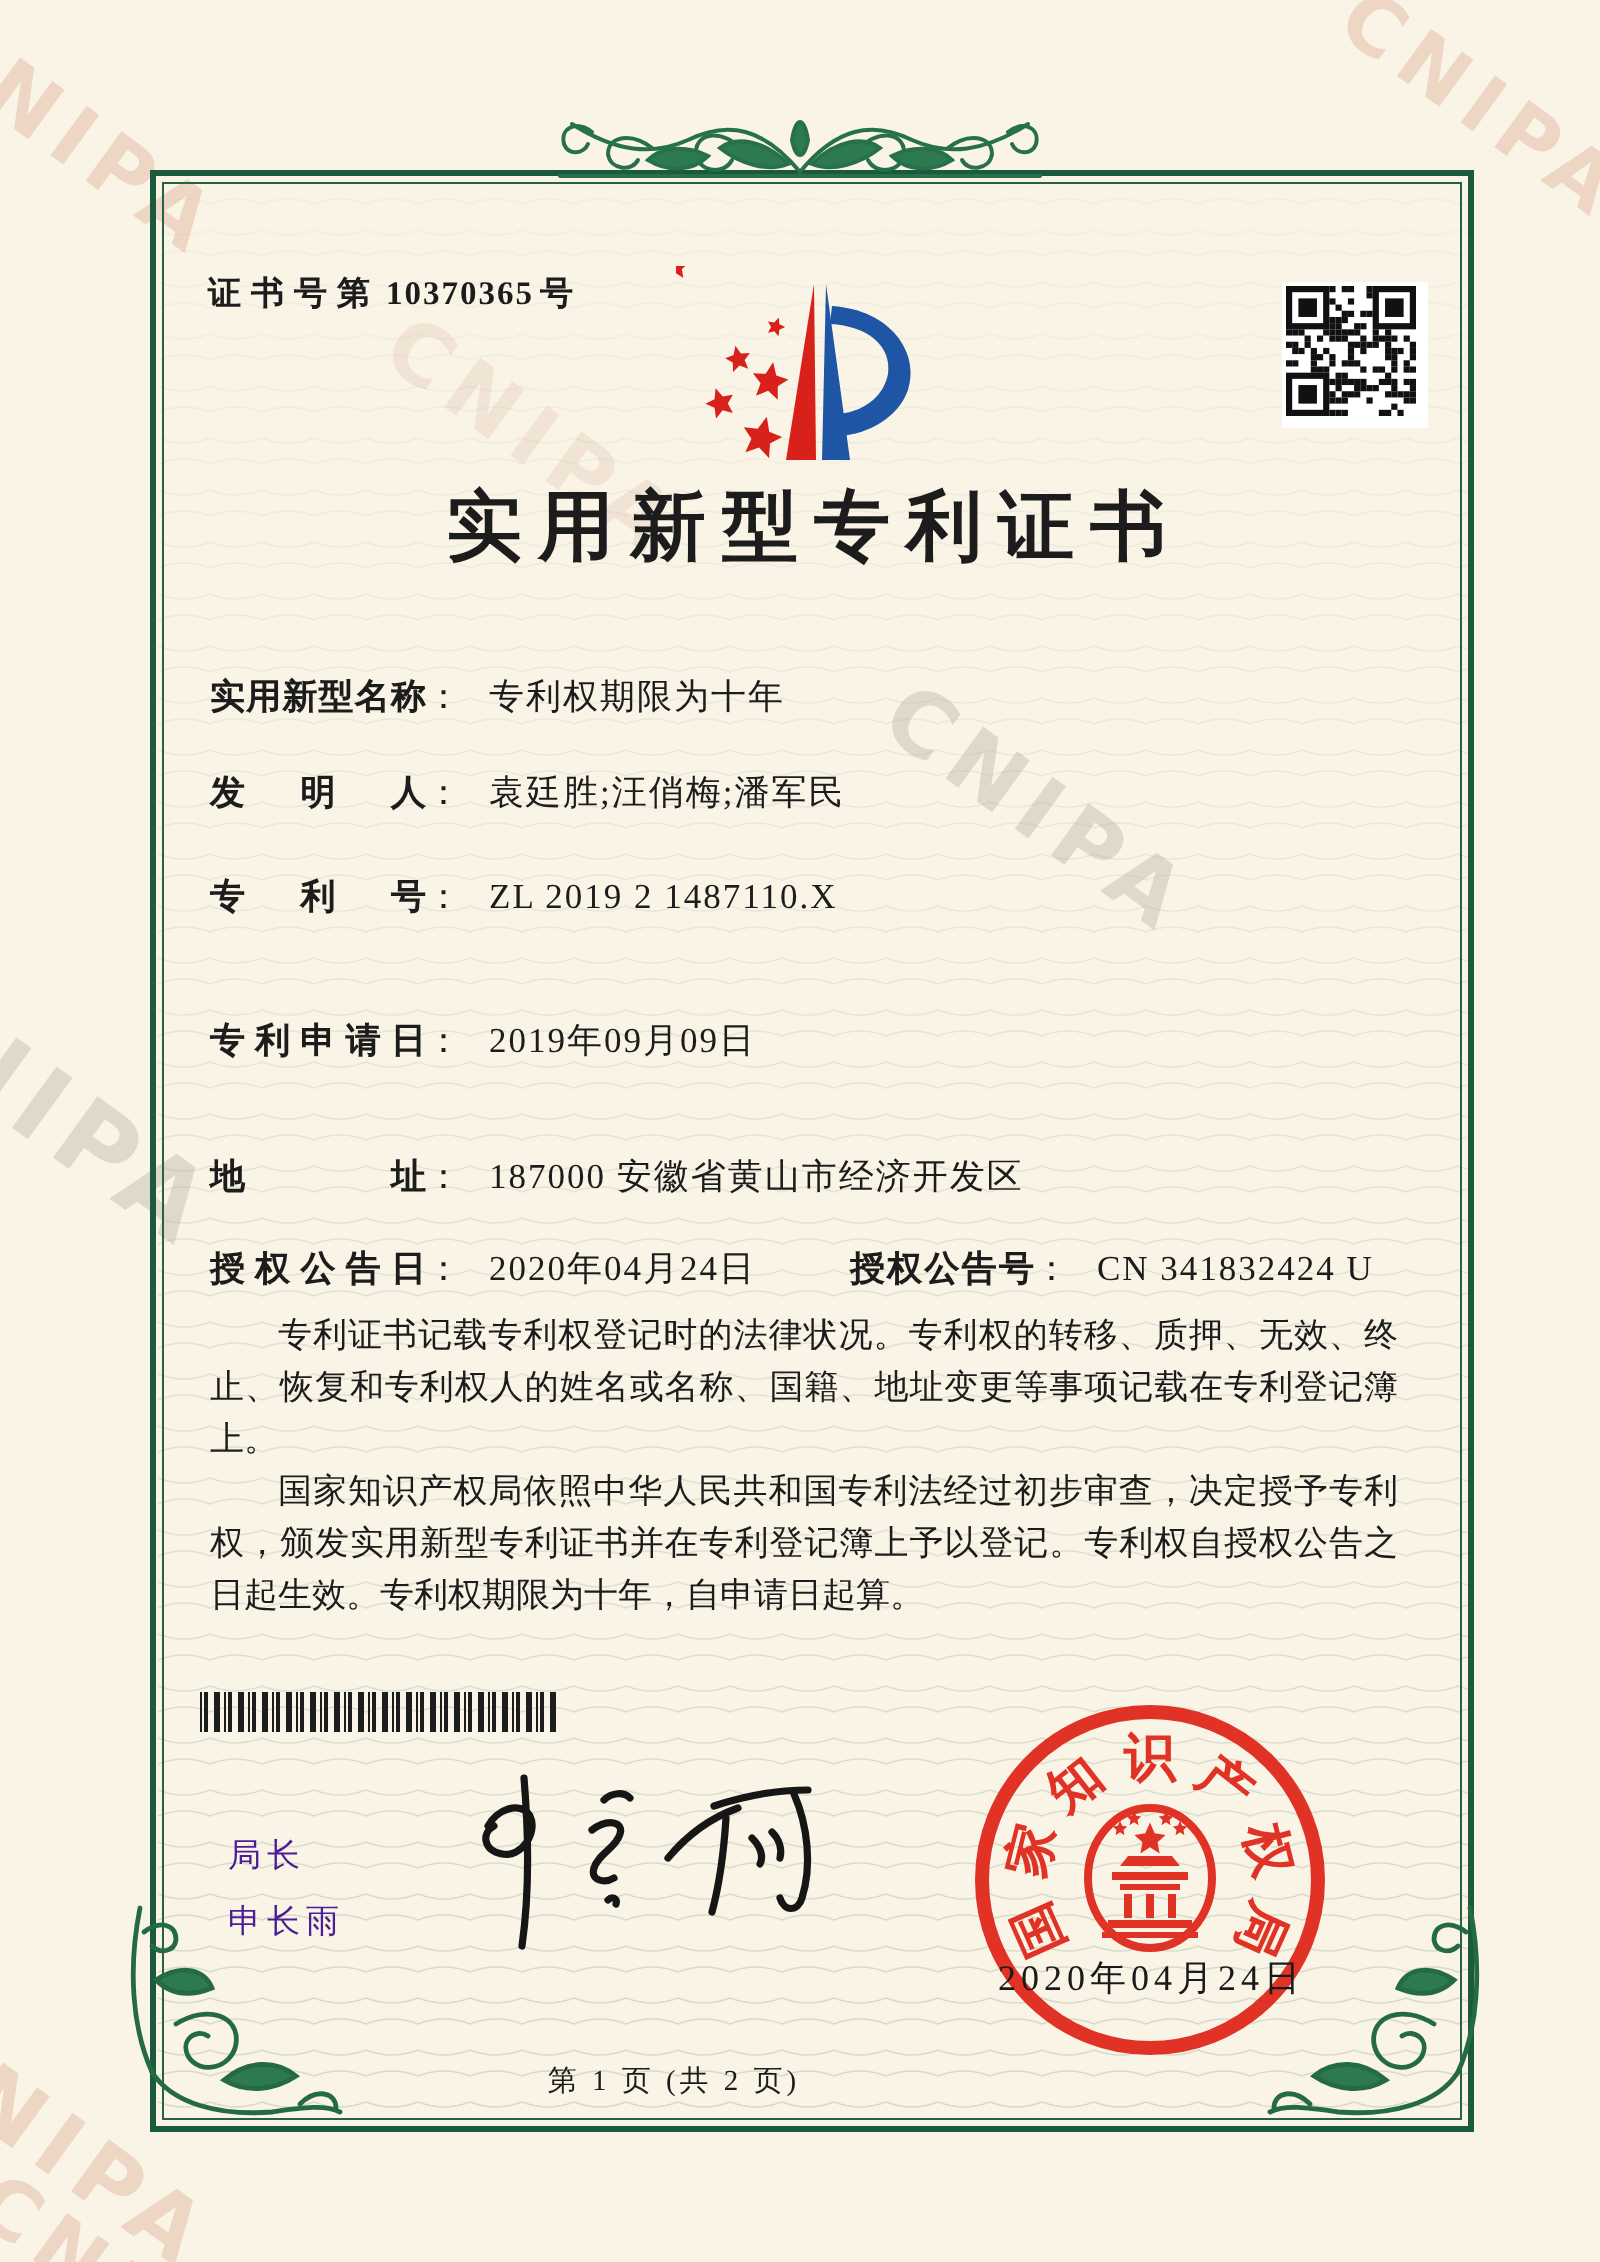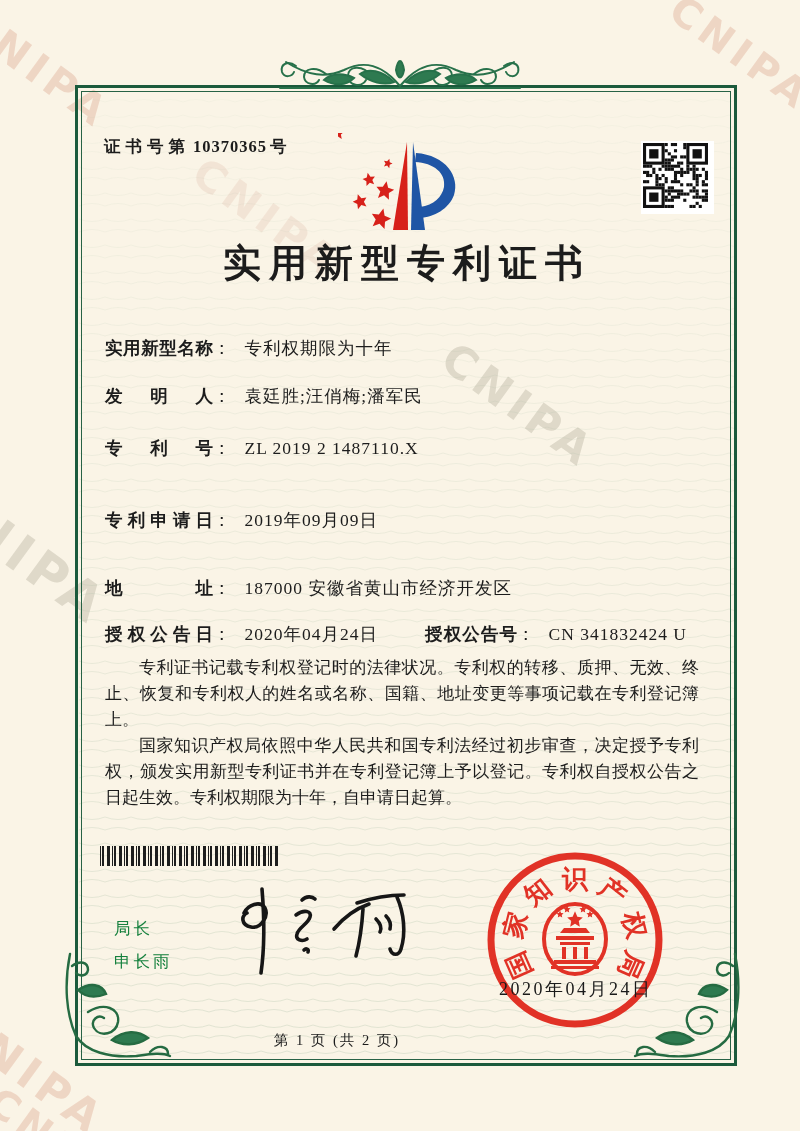--- a/index.html
+++ b/index.html
@@ -37,21 +37,21 @@
   
   #body-text{position:absolute;left:105px;top:655px;width:594px;font-size:17px;
              line-height:26px;text-align:justify;z-index:3;}
   #body-text p{margin:0;text-indent:2em;}
   
   #barcode{position:absolute;left:100px;top:846px;width:186px;height:20px;z-index:3;
            display:flex;align-items:stretch;}
   #barcode .bar{background:#1d1d1d;}
   #signer{position:absolute;left:114px;top:912px;z-index:3;
           font-family:"Liberation Sans","DejaVu Sans",sans-serif;font-size:16.5px;
-          letter-spacing:3px;line-height:33px;color:#15803d;}
+          letter-spacing:3px;line-height:33px;color:#4c1d95;}
   #signature{position:absolute;left:230px;top:883px;z-index:4;}
   #seal{position:absolute;left:480px;top:845px;z-index:4;opacity:.95;}
   #seal-date{position:absolute;left:499px;top:977px;z-index:5;font-size:18px;
              letter-spacing:2.5px;color:#1a1a1a;}
   #page-info{position:absolute;left:75px;top:1031px;width:524px;text-align:center;
              font-size:14.5px;letter-spacing:2px;z-index:3;}
   #footer-note{position:absolute;left:0;top:1080px;width:800px;text-align:center;
                font-size:15.5px;letter-spacing:3px;z-index:3;}
   .orn{position:absolute;z-index:3;pointer-events:none;}
 </style>

